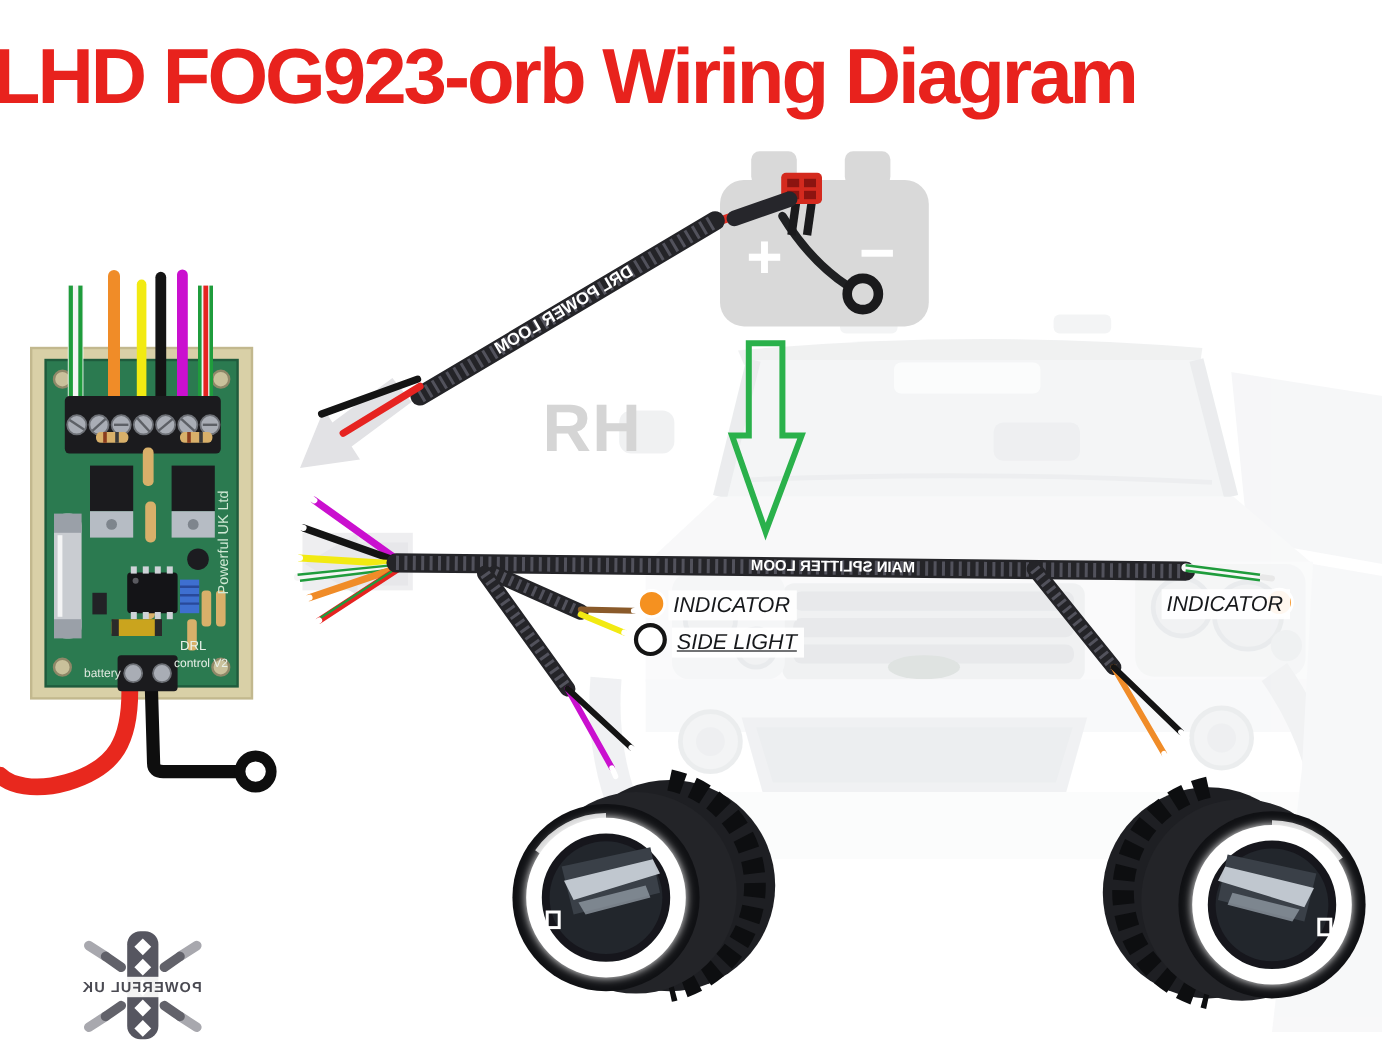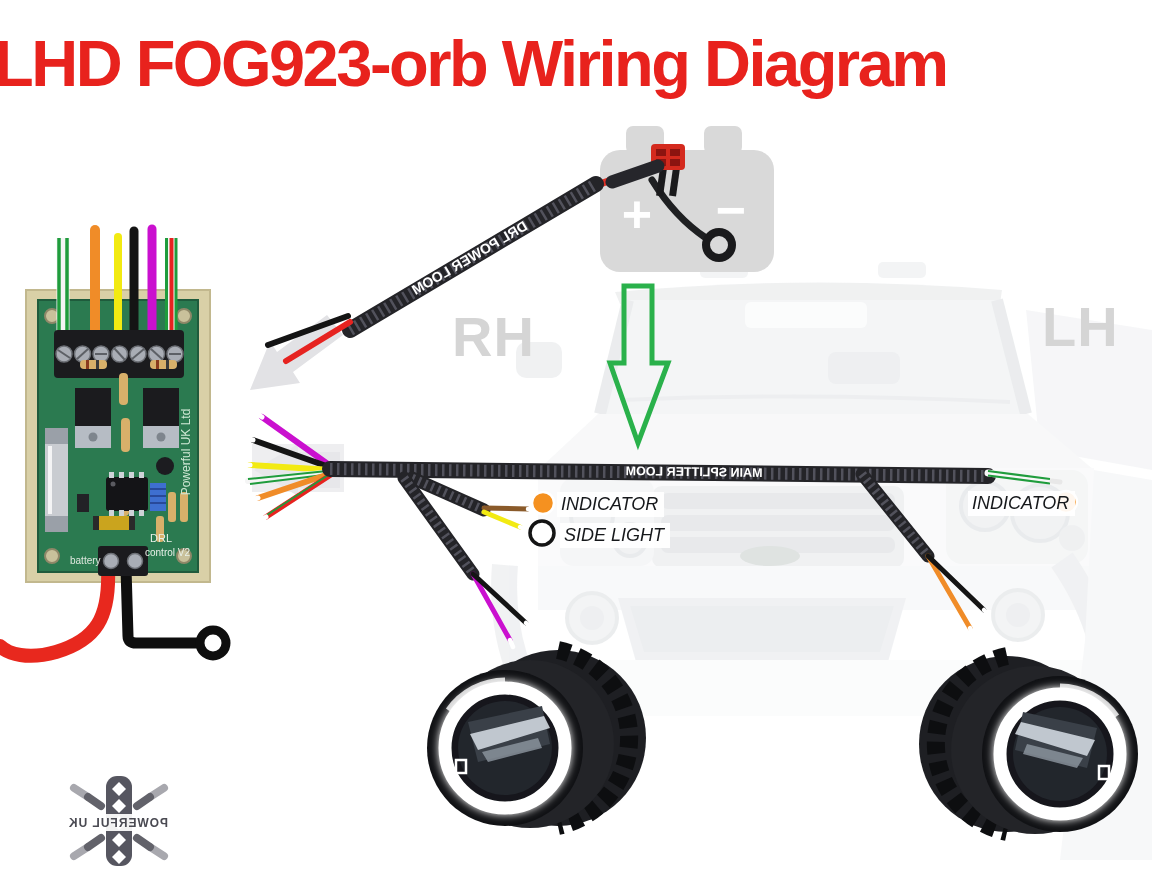--- a/index.html
+++ b/index.html
@@ -2,26 +2,26 @@
 <html><head>
 <meta charset="utf-8">
 <style>
   html,body{margin:0;padding:0;background:#ffffff;}
   .stage{position:relative;width:1152px;height:872px;background:#ffffff;overflow:hidden;
          font-family:"Liberation Sans", sans-serif;}
   svg{position:absolute;left:0;top:0;}
   .overlay{position:absolute;white-space:nowrap;}
   .title{left:-6px;top:26px;font-size:65px;font-weight:bold;letter-spacing:-2.5px;color:#e8221d;}
   .watermark{font-size:56px;font-weight:bold;color:#d5d5d5;letter-spacing:1px;}
-  .wm-rh{left:452px;top:304px;}
+  .wm-rh{left:452px;top:324px;}
   .wm-lh{left:1042px;top:294px;}
   .conn-label{font-size:18px;font-style:italic;color:#16181b;background:rgba(255,255,255,.93);
               padding:2px 6px 2px 4px;}
   .lbl-ind-left{left:557px;top:492px;}
-  .lbl-side{left:560px;top:523px;}
+  .lbl-side{left:560px;top:523px;text-decoration:underline;}
   .lbl-ind-right{left:968px;top:491px;}
   .mirror-text{font-weight:bold;fill:#ffffff;}
 </style>
 </head>
 <body>
 
 <div class="stage">
 
 <svg width="1152" height="872" viewBox="0 0 1152 872">
   <defs>
@@ -298,18 +298,17 @@
       <polygon points="119,833 126,840 119,847 112,840"></polygon>
       <polygon points="119,850 126,857 119,864 112,857"></polygon>
     </g>
     <rect x="64" y="814" width="108" height="17" fill="#ffffff" opacity="0.92"></rect>
     <text class="mirror-text" transform="translate(118,827) scale(-1,1)" text-anchor="middle" font-size="12" style="fill:#4a4a52;letter-spacing:1px;">POWERFUL UK</text>
   </g>
 </svg>
 
 <div class="overlay title">LHD FOG923-orb Wiring Diagram</div>
 <div class="overlay watermark wm-rh">RH</div>
-<div class="overlay watermark wm-lh">LH</div>
 <div class="overlay conn-label lbl-ind-left">INDICATOR</div>
 <div class="overlay conn-label lbl-side">SIDE LIGHT</div>
 <div class="overlay conn-label lbl-ind-right">INDICATOR</div>
 
 </div>
 
 </body></html>

